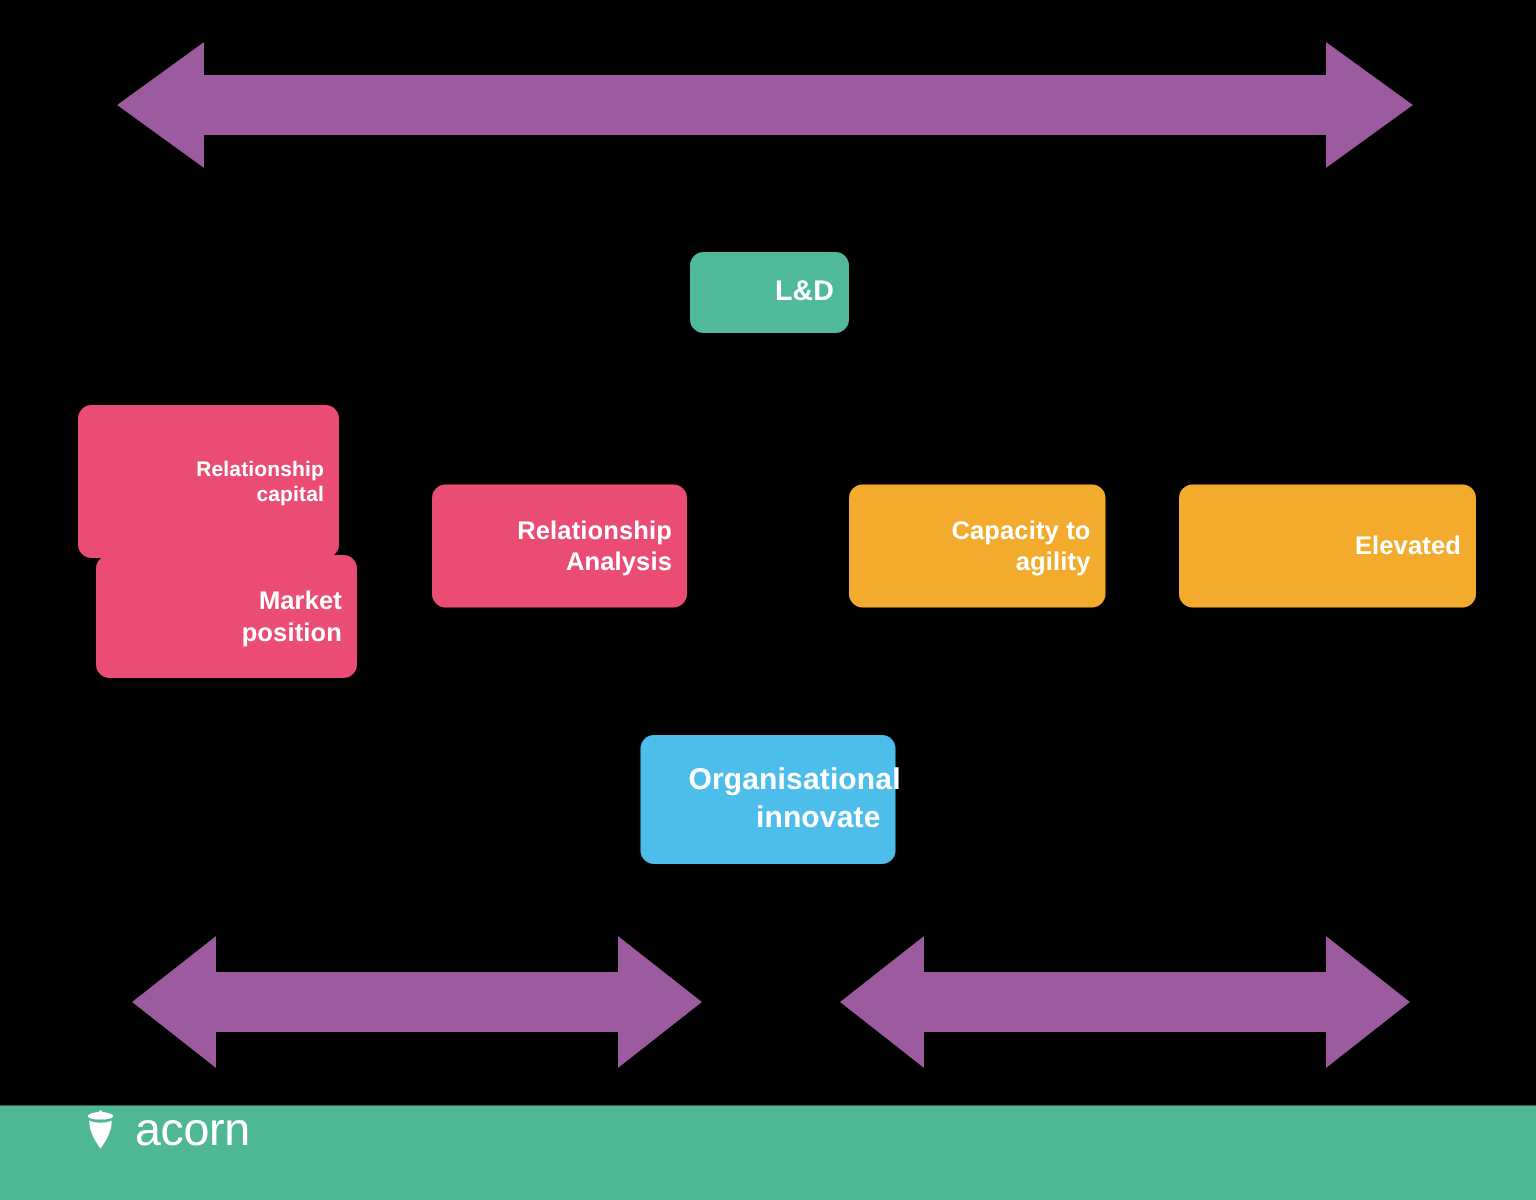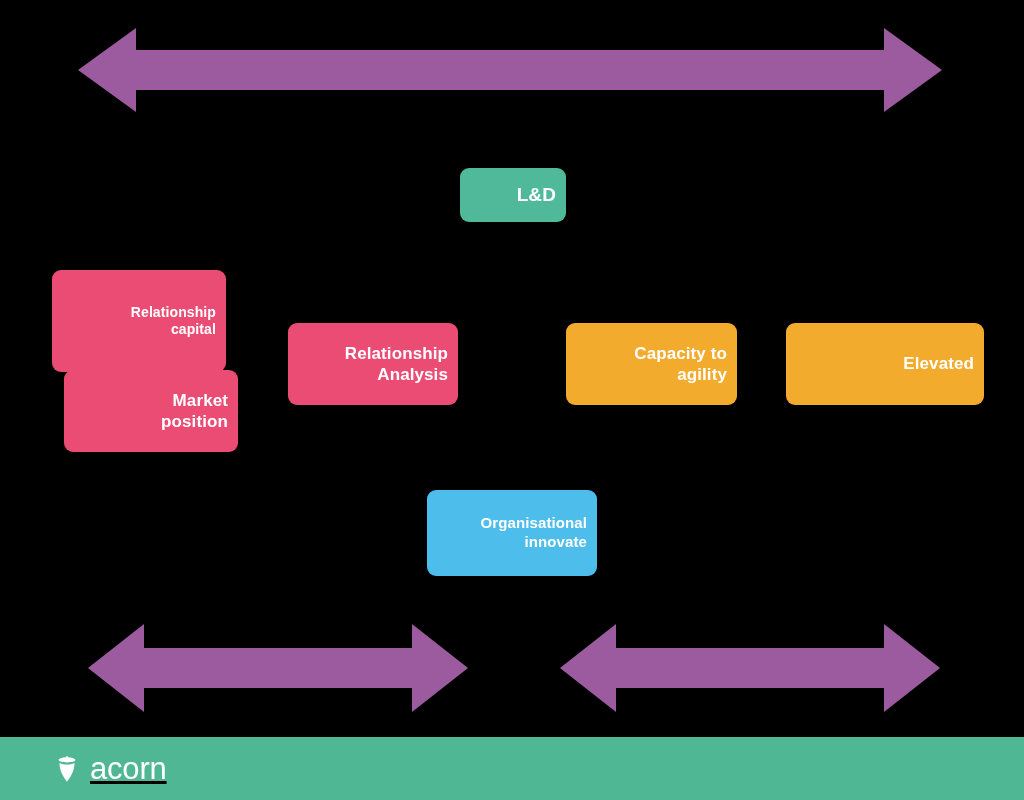--- a/index.html
+++ b/index.html
@@ -62,21 +62,21 @@
   #node-capacity-to-innovate {
     left: 566px; top: 323px; width: 171px; height: 82px;
     font-size: 17px;
   }
   #node-elevated-competitive-edge {
     left: 786px; top: 323px; width: 198px; height: 82px;
     font-size: 17px;
   }
   #node-organisational-agility {
     left: 427px; top: 490px; width: 170px; height: 86px;
-    font-size: 15px;
+    font-size: 20px;
     padding-left: 32px;
   }
 
   
   .arrow {
     position: absolute;
     display: flex;
     align-items: center;
     justify-content: center;
   }
@@ -99,22 +99,21 @@
   #arrow-bottom-left .arrow-label,
   #arrow-bottom-right .arrow-label { font-size: 17px; padding: 0 66px; }
 
   
   #footer-bar {
     position: absolute;
     left: 0; bottom: 0;
     width: 1024px; height: 63px;
     background: #50b795;
     display: flex;
-    align-items: center;
-    text-decoration: underline;
+    align-items: flex-start;
   }
   #footer-logo {
     display: flex;
     align-items: center;
     margin-left: 55px;
     gap: 11px;
   }
   #acorn-mark { display: block; }
   #footer-wordmark {
     color: #ffffff;

